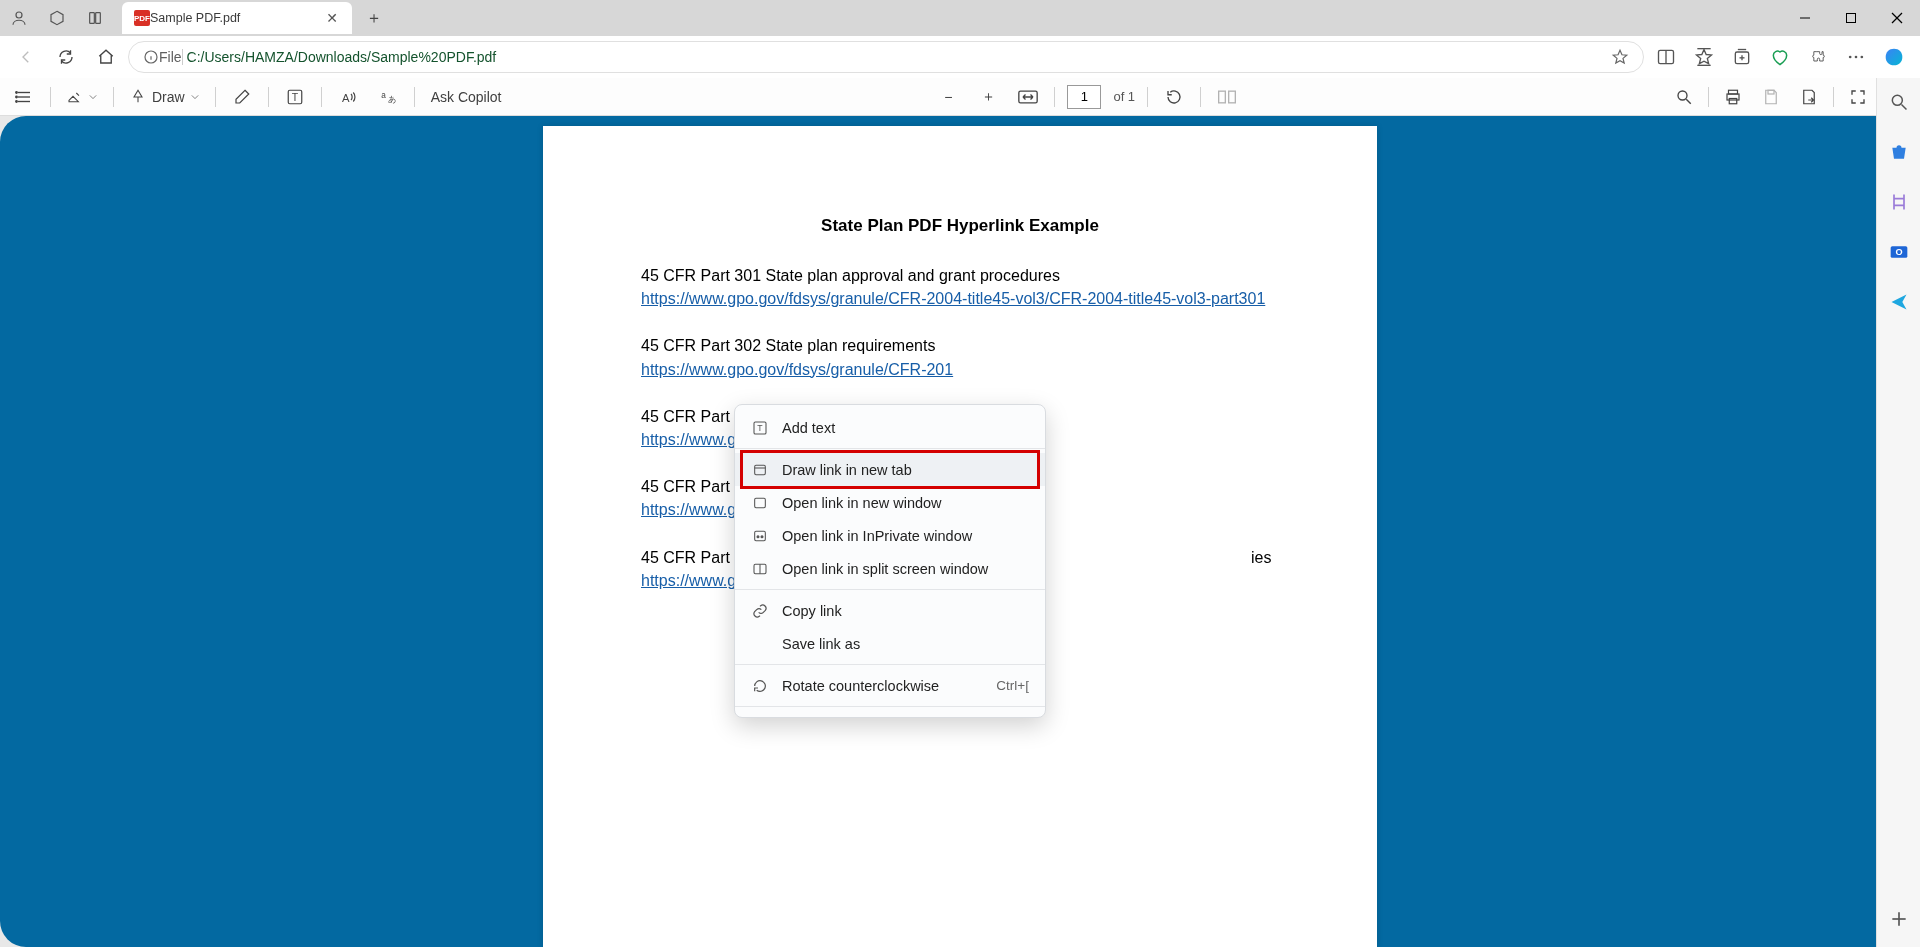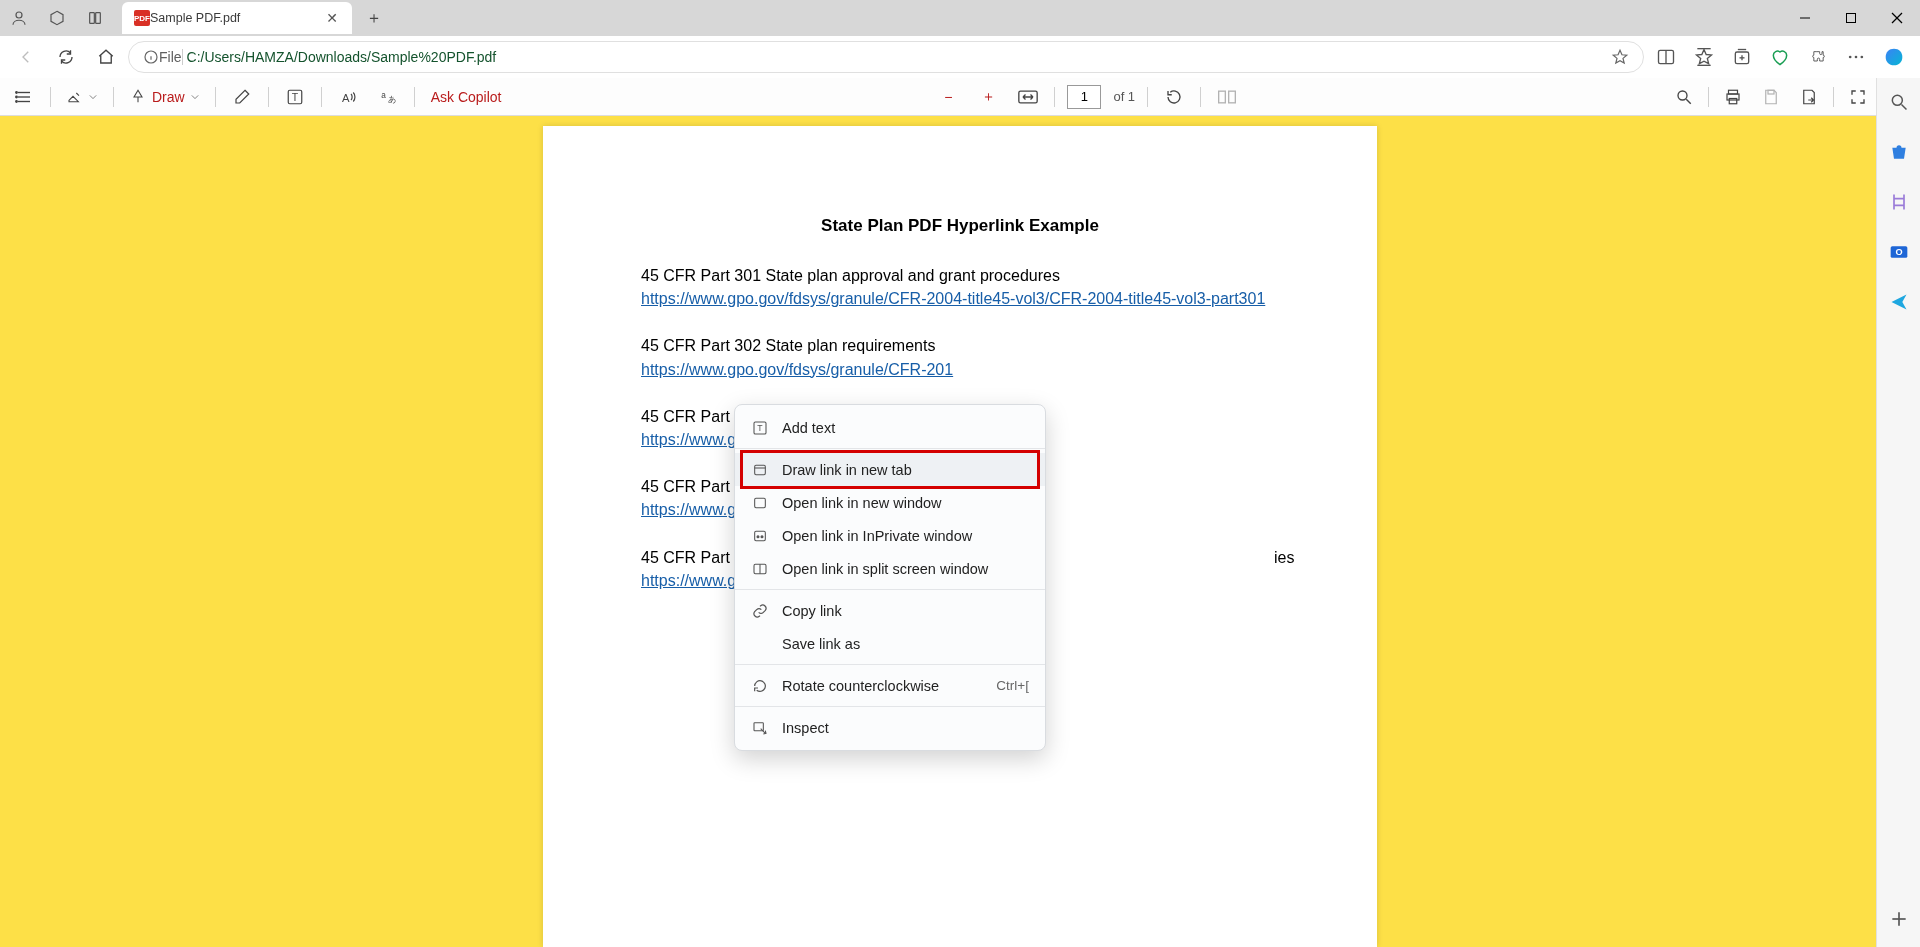--- a/index.html
+++ b/index.html
@@ -21,28 +21,28 @@
   .nav-btn { width: 36px; height: 36px; display: flex; align-items: center; justify-content: center; border-radius: 4px; color: #444; }
   .nav-btn.disabled { color: #bdbdbd; }
   .omnibox { flex: 1; height: 32px; border: 1px solid #e0e0e0; border-radius: 16px; display: flex; align-items: center; padding: 0 14px; font-size: 14px; color: #555; }
   .omnibox .file-label { color: #5f5f5f; }
   .omnibox .url { color: #14532d; border-left: 1px solid #ccc; padding-left: 4px; }
   .right-icons { display: flex; gap: 2px; }
   .right-icons .nav-btn svg { width: 20px; height: 20px; }
 
   
   .pdftoolbar { height: 38px; background: #fdfdfd; border-bottom: 1px solid #ddd; display: flex; align-items: center; padding: 0 10px; gap: 12px; position: relative; }
-  .tool-btn { min-width: 28px; height: 28px; display: flex; align-items: center; justify-content: center; color: #b91c1c; border-radius: 4px; padding: 0 4px; gap: 6px; font-size: 14px; }
+  .tool-btn { min-width: 28px; height: 28px; display: flex; align-items: center; justify-content: center; color: #404040; border-radius: 4px; padding: 0 4px; gap: 6px; font-size: 14px; }
   .sep { width: 1px; height: 20px; background: #d0d0d0; }
   .page-input { width: 34px; height: 24px; border: 1px solid #999; text-align: center; font-size: 13px; }
   .page-of { font-size: 13px; color: #555; }
   .toolbar-right { margin-left: auto; display: flex; align-items: center; gap: 10px; }
 
   
-  .viewport { position: relative; height: calc(947px - 36px - 42px - 38px); background: #fde047; display: flex; justify-content: center; overflow: hidden; }
+  .viewport { position: relative; height: calc(947px - 36px - 42px - 38px); background: #0369a1; display: flex; justify-content: center; overflow: hidden; border-radius: 26px; }
   .page { width: 834px; background: #fff; margin-top: 10px; padding: 90px 98px 60px 98px; box-shadow: 0 0 6px rgba(0,0,0,.15); font-family: "Times New Roman", serif; color: #000; }
   .doc-title { font-weight: bold; text-align: center; font-size: 17px; margin-bottom: 28px; }
   .entry { margin-bottom: 24px; font-size: 16px; line-height: 1.45; }
   .entry .desc { color: #000; }
   .entry .link { color: #175ea8; text-decoration: underline; word-break: break-all; }
 
   
   .vscroll { position: absolute; right: 0; top: 0; width: 14px; height: 100%; background: #f1f1f1; }
   .vscroll .thumb { position: absolute; top: 6px; left: 2px; width: 10px; height: 470px; background: #c0c0c0; border-radius: 5px; }
   .vscroll .arrow { position: absolute; left: 0; width: 14px; height: 14px; display:flex; align-items:center; justify-content:center; color:#666; font-size:10px;}
@@ -347,21 +347,21 @@
       <div class="desc">45 CFR Part 303 Standards for program opera</div>
       <a class="link">https://www.gpo.gov/fdsys/granule/CFR-201</a>
     </div>
     <div class="entry">
       <div class="desc">45 CFR Part 304 Federal financial participatio</div>
       <a class="link">https://www.gpo.gov/fdsys/granule/CFR-201</a>
     </div>
     <div class="entry" style="position:relative">
       <div class="desc">
         <span>45 CFR Part 305 Program performance measu</span>
-        <span style="position:absolute; left:633px">ies</span>
+        <span style="position:absolute; left:610px">ies</span>
       </div>
       <a class="link">https://www.gpo.gov/fdsys/granule/CFR-201</a>
     </div>
   </div>
 
   <div class="ctxmenu">
     <div class="ctx-item">
       <span class="ic">
           <svg width="16" height="16" viewBox="0 0 24 24" fill="none" stroke="#555" stroke-width="1.6">
             <rect x="3" y="3" width="18" height="18" rx="2"></rect>
@@ -425,29 +425,20 @@
       <span class="ic">
           <svg width="16" height="16" viewBox="0 0 24 24" fill="none" stroke="#555" stroke-width="1.8">
             <path d="M4 12a8 8 0 1 1 3 6.3"></path>
             <path d="M4 20v-5h5"></path>
           </svg>
         </span>
       <span>Rotate counterclockwise</span>
       <span class="shortcut">Ctrl+[</span>
     </div>
     <div class="ctx-sep"></div>
-    <div class="ctx-item">
-      <span class="ic">
-          <svg width="16" height="16" viewBox="0 0 24 24" fill="none" stroke="#555" stroke-width="1.6">
-            <rect x="3" y="4" width="14" height="12" rx="1"></rect>
-            <path d="M13 13l7 7M17 21l4-1-1-4"></path>
-          </svg>
-        </span>
-      <span>Inspect</span>
-    </div>
   </div>
 
   <div class="vscroll">
     <div class="arrow up">▲</div>
     <div class="thumb"></div>
     <div class="arrow down">▼</div>
   </div>
 </div>
 
 <div class="edgesidebar">

